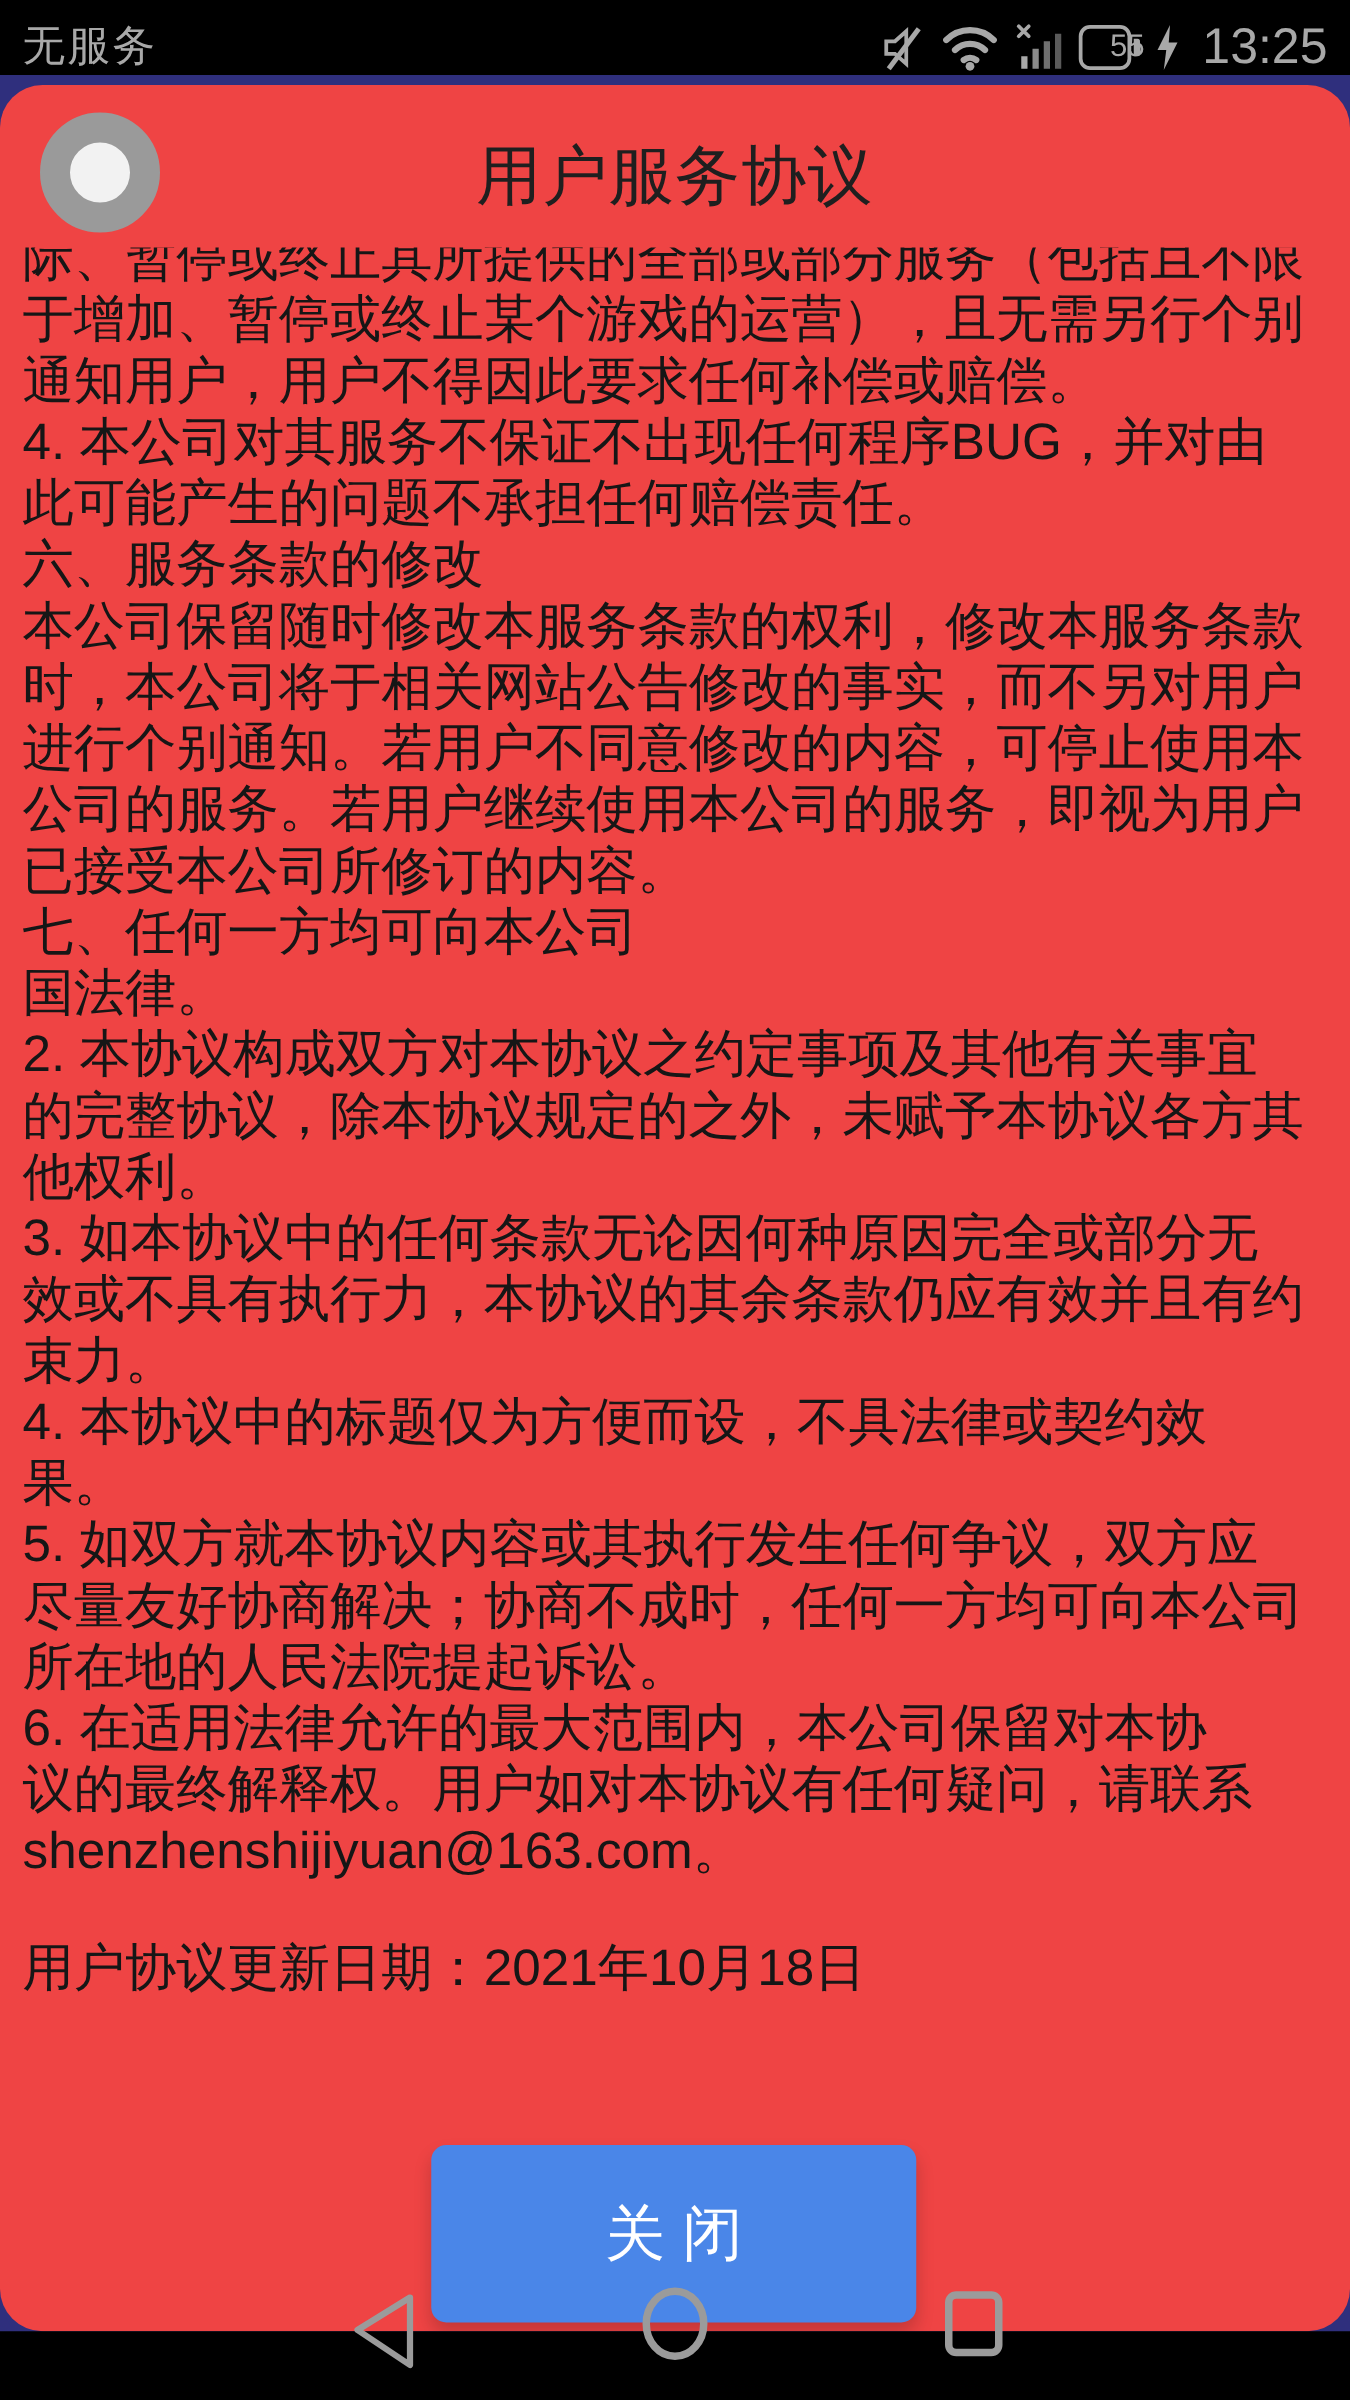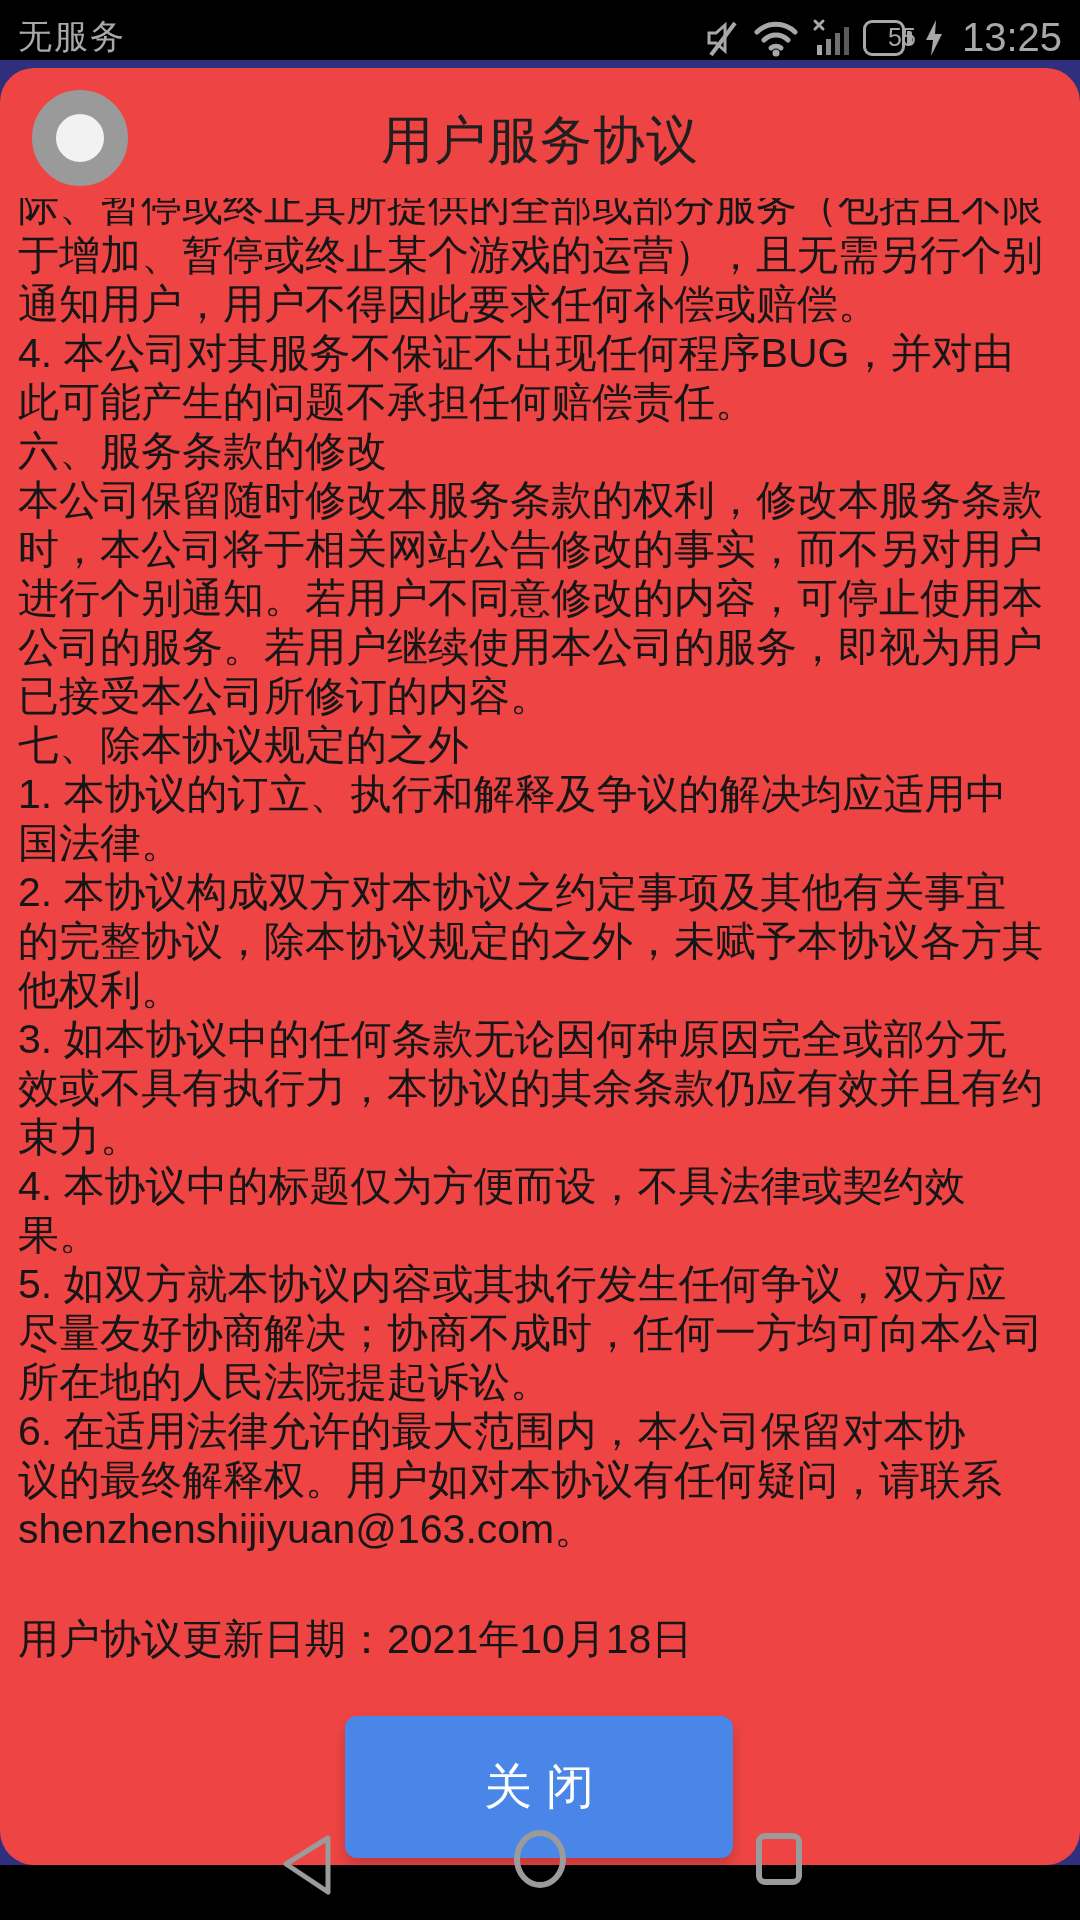--- a/index.html
+++ b/index.html
@@ -43,21 +43,21 @@
   .body-viewport{
     position:absolute;top:130px;left:0;width:1080px;height:1515px;overflow:hidden;
   }
   .body-text{margin-top:-16px;padding:0 24px 0 18px;}
   .tline{
     white-space:nowrap;overflow:hidden;height:49px;line-height:49px;
     font-size:41px;color:#161616;letter-spacing:0;
   }
   .footer-date{
     white-space:nowrap;height:49px;line-height:49px;font-size:41px;color:#161616;
-    margin-top:61px;
+    margin-top:45px;
   }
   .close-btn{
     position:absolute;left:345px;top:1648px;width:388px;height:142px;
     background:var(--button-blue,#4a86e8);border:none;border-radius:12px;
     color:#fff;font-size:48px;letter-spacing:14px;text-indent:14px;
     font-family:inherit;box-shadow:0 8px 14px rgba(0,0,0,0.18);
     display:flex;align-items:center;justify-content:center;cursor:pointer;
   }
   
   .bottom-strip{position:absolute;left:0;bottom:0;width:1080px;height:55px;background:#000;}
@@ -122,22 +122,21 @@
         <div class="tline">于增加、暂停或终止某个游戏的运营），且无需另行个别</div>
         <div class="tline">通知用户，用户不得因此要求任何补偿或赔偿。</div>
         <div class="tline">4. 本公司对其服务不保证不出现任何程序BUG，并对由</div>
         <div class="tline">此可能产生的问题不承担任何赔偿责任。</div>
         <div class="tline">六、服务条款的修改</div>
         <div class="tline">本公司保留随时修改本服务条款的权利，修改本服务条款</div>
         <div class="tline">时，本公司将于相关网站公告修改的事实，而不另对用户</div>
         <div class="tline">进行个别通知。若用户不同意修改的内容，可停止使用本</div>
         <div class="tline">公司的服务。若用户继续使用本公司的服务，即视为用户</div>
         <div class="tline">已接受本公司所修订的内容。</div>
-        <div class="tline">七、除本协议规定的之外</div>
-        <div class="tline">1. 本协议的订立、执行和解释及争议的解决均应适用中</div>
+        <div class="tline">七、任何一方均可向本公司</div>
         <div class="tline">国法律。</div>
         <div class="tline">2. 本协议构成双方对本协议之约定事项及其他有关事宜</div>
         <div class="tline">的完整协议，除本协议规定的之外，未赋予本协议各方其</div>
         <div class="tline">他权利。</div>
         <div class="tline">3. 如本协议中的任何条款无论因何种原因完全或部分无</div>
         <div class="tline">效或不具有执行力，本协议的其余条款仍应有效并且有约</div>
         <div class="tline">束力。</div>
         <div class="tline">4. 本协议中的标题仅为方便而设，不具法律或契约效</div>
         <div class="tline">果。</div>
         <div class="tline">5. 如双方就本协议内容或其执行发生任何争议，双方应</div>

